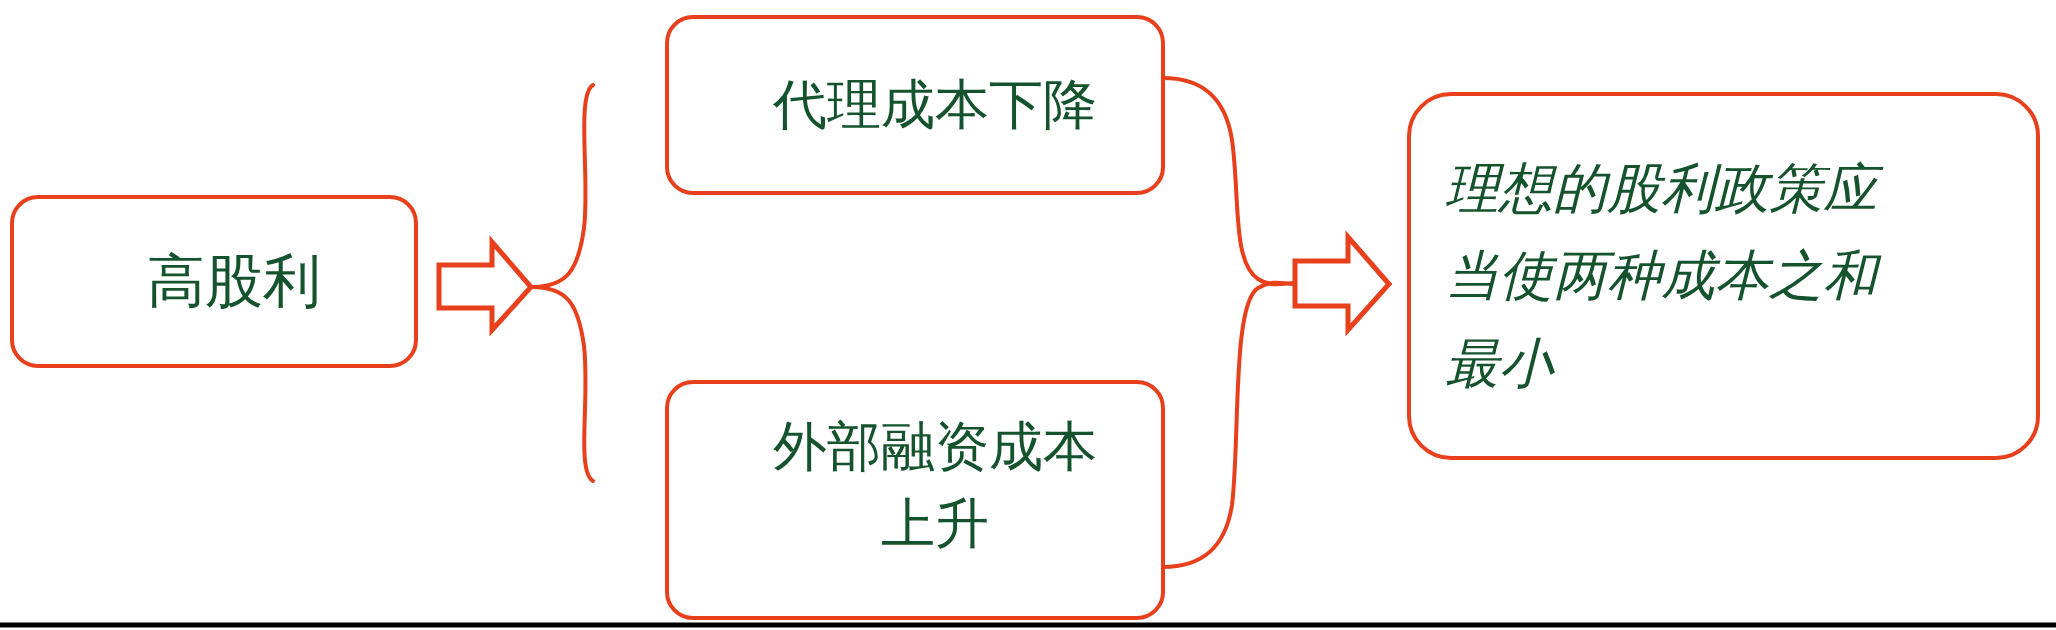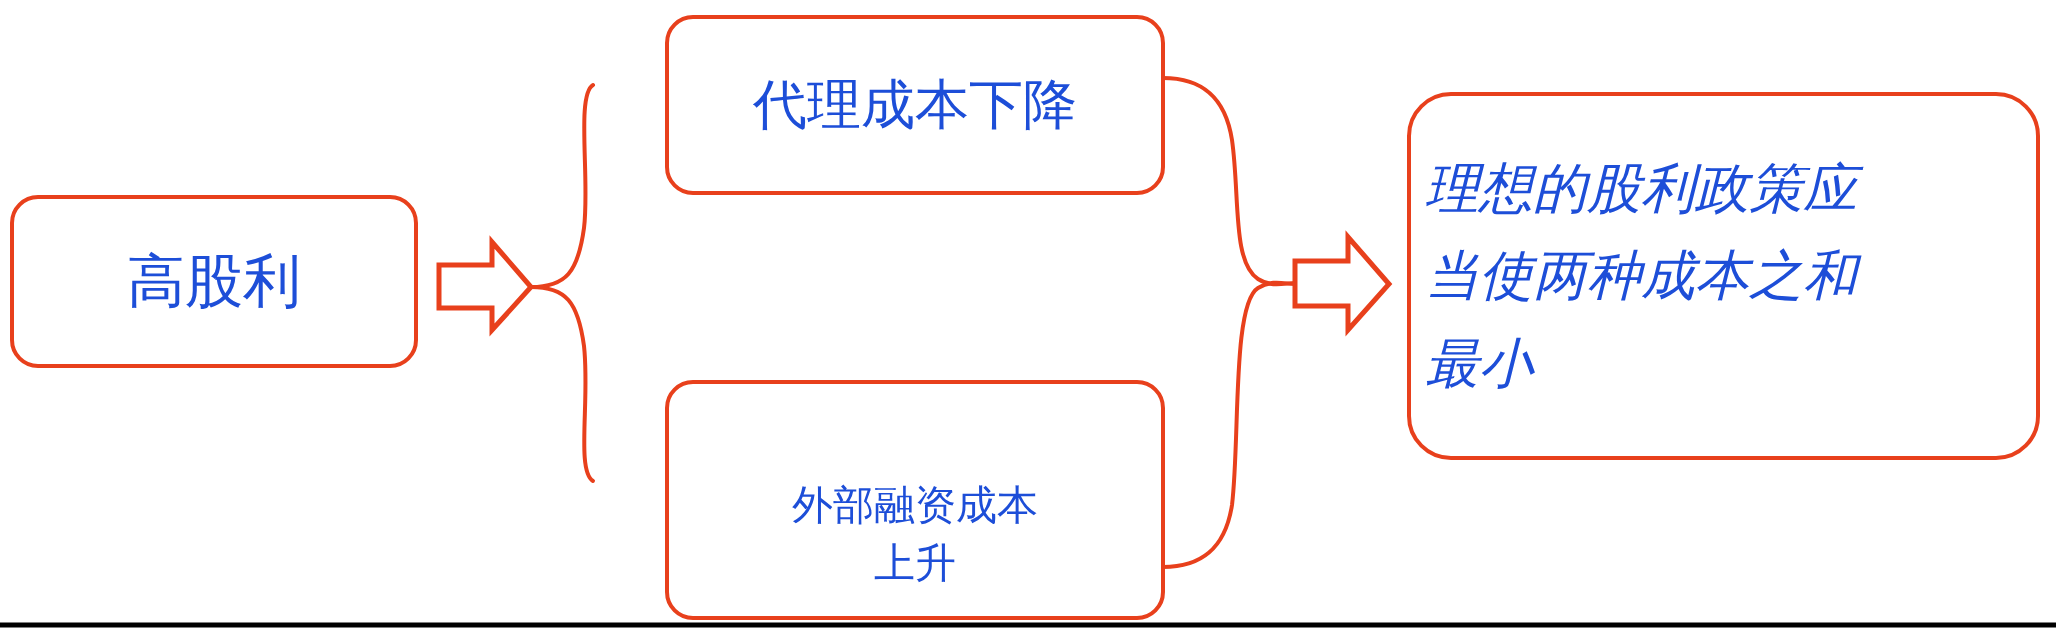--- a/index.html
+++ b/index.html
@@ -23,35 +23,36 @@
     width: 2056px;
     height: 630px;
   }
   .node-box {
     position: absolute;
     box-sizing: border-box;
     display: flex;
     align-items: center;
     justify-content: center;
     text-align: center;
-    color: #1d4ed8;
+    color: #14532d;
     font-family: "DejaVu Serif", "Liberation Serif", serif;
     line-height: 1.42;
     pointer-events: auto;
+    margin-left: 20px;
   }
   .node-text {
     display: block;
     width: 100%;
     white-space: pre-line;
   }
 
   
   #node-source  { left: 10px;   top: 195px; width: 408px; height: 173px; font-size: 58px; }
   #node-benefit { left: 665px;  top: 15px;  width: 500px; height: 180px; font-size: 54px; }
-  #node-cost    { left: 665px;  top: 380px; width: 500px; height: 212px; font-size: 41px; align-items: flex-end; }
+  #node-cost    { left: 665px;  top: 380px; width: 500px; height: 212px; font-size: 54px; }
   #node-result  { left: 1407px; top: 92px;  width: 633px; height: 368px; font-size: 54px;
                   align-items: center; justify-content: flex-start; padding-left: 18px; }
   #node-result .node-text { text-align: left; line-height: 1.62; font-style: italic; }
 </style>
 </head>
 <body>
 
 <div id="stage">
 
   <svg id="diagram-svg" viewBox="0 0 2056 630" xmlns="http://www.w3.org/2000/svg">

